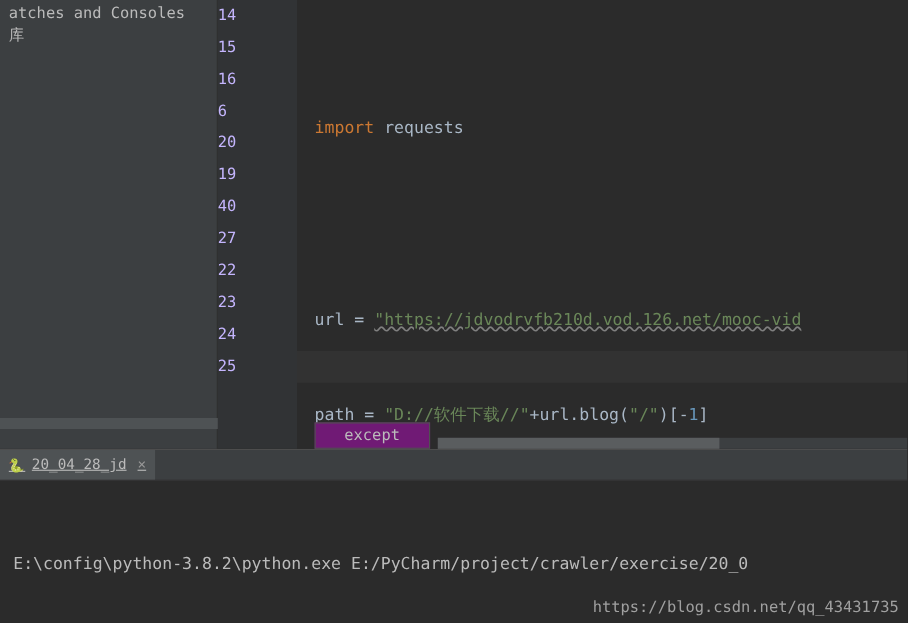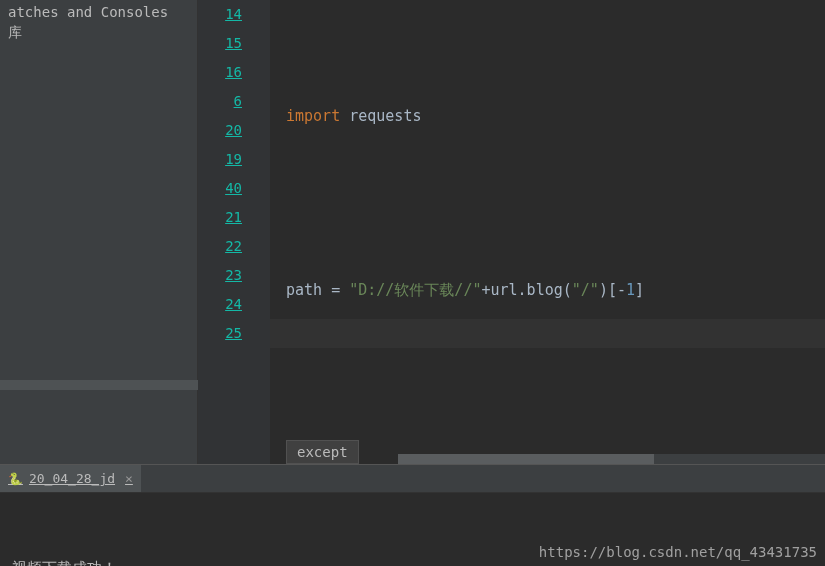--- a/index.html
+++ b/index.html
@@ -8,47 +8,45 @@
   height: 566px;
   background: #2b2b2b;
   font-family: 'Consolas', 'Monaco', monospace;
   font-size: 15px;
   color: #a9b7c6;
   overflow: hidden;
   position: relative;
 }
 .main-area {
   display: flex;
-  height: 464px;
+  height: 408px;
 }
 .sidebar {
   width: 198px;
   background: #3c3f41;
   color: #bbbbbb;
   padding: 2px 8px;
   font-size: 14px;
   line-height: 20px;
   border-right: 1px solid #323232;
 }
 .editor-area {
   flex: 1;
   display: flex;
   background: #2b2b2b;
   position: relative;
 }
 .gutter {
   width: 72px;
   background: #313335;
-  color: #14b8a6;
-  text-align: right;
+  color: #c4b5fd;
   padding-right: 28px;
   font-size: 14px;
   line-height: 29px;
   position: relative;
-  text-decoration: underline;
 }
 .gutter .line-no { height: 29px; position: relative; }
 .code {
   flex: 1;
   padding-left: 16px;
   line-height: 29px;
   white-space: pre;
   overflow: hidden;
   margin-top: 44px;
 }
@@ -63,24 +61,24 @@
 }
 .code-content { position: relative; z-index: 1; }
 .kw { color: #cc7832; }
 .str { color: #6a8759; }
 .num { color: #6897bb; }
 .underline-warn { text-decoration: underline wavy #808080; }
 .hint-popup {
   position: absolute;
   left: 88px;
   bottom: 0;
-  background: #404040;
+  background: #701a75;
   border: 1px solid #515151;
   color: #bbbbbb;
-  padding: 3px 10px;
+  padding: 3px 26px;
   font-size: 14px;
   z-index: 5;
 }
 .bottom-panel {
   height: 170px;
   background: #2b2b2b;
   border-top: 1px solid #555;
 }
 .tab-bar {
   height: 28px;
@@ -154,29 +152,30 @@
   <div class="editor-area">
     <div class="current-line-bg" style="top:319px"></div>
     <div class="gutter">
       <div class="line-no">14</div>
       <div class="line-no">15</div>
       <div class="line-no">16</div>
       <div class="line-no">6</div>
       <div class="line-no">20</div>
       <div class="line-no">19</div>
       <div class="line-no">40</div>
-      <div class="line-no">21</div>
+      <div class="line-no">27</div>
       <div class="line-no">22</div>
       <div class="line-no">23</div>
       <div class="line-no">24</div>
       <div class="line-no">25</div>
     </div>
     <div class="code code-content">
       <div class="code-line"><span class="kw">import</span><span> requests</span></div>
       <div class="code-line"></div>
+      <div class="code-line"><span>url = </span><span class="str underline-warn">"https://jdvodrvfb210d.vod.126.net/mooc-vid</span></div>
       <div class="code-line"><span>path = </span><span class="str">"D://软件下载//"</span><span>+url.blog(</span><span class="str">"/"</span><span>)[-</span><span class="num">1</span><span>]</span></div>
       
       
       
       
       
       
       
       
     </div>
@@ -191,19 +190,20 @@
 
 <div class="bottom-panel">
   <div class="tab-bar">
     <div class="run-tab">
       <span class="py-icon">🐍</span>
       <span>20_04_28_jd</span>
       <span class="close-x">×</span>
     </div>
   </div>
   <div class="console">
+    <div class="out1">E:\config\python-3.8.2\python.exe E:/PyCharm/project/crawler/exercise/20_0</div>
     <div class="out1">视频下载成功！</div>
     
     
   </div>
 </div>
 
 <div class="watermark">https://blog.csdn.net/qq_43431735</div>
 
 </body></html>

